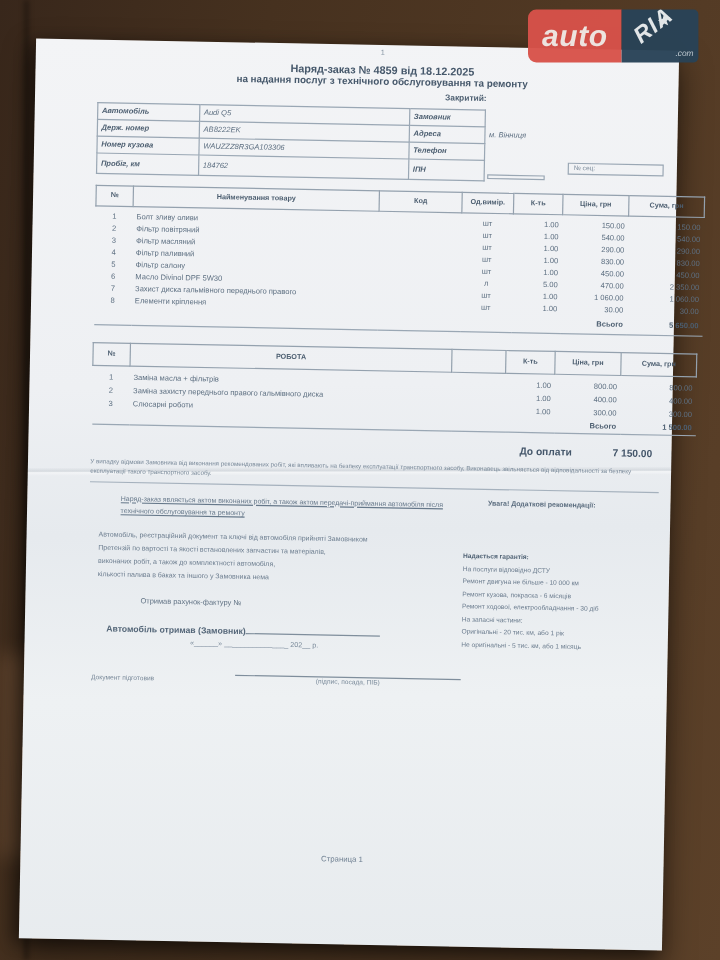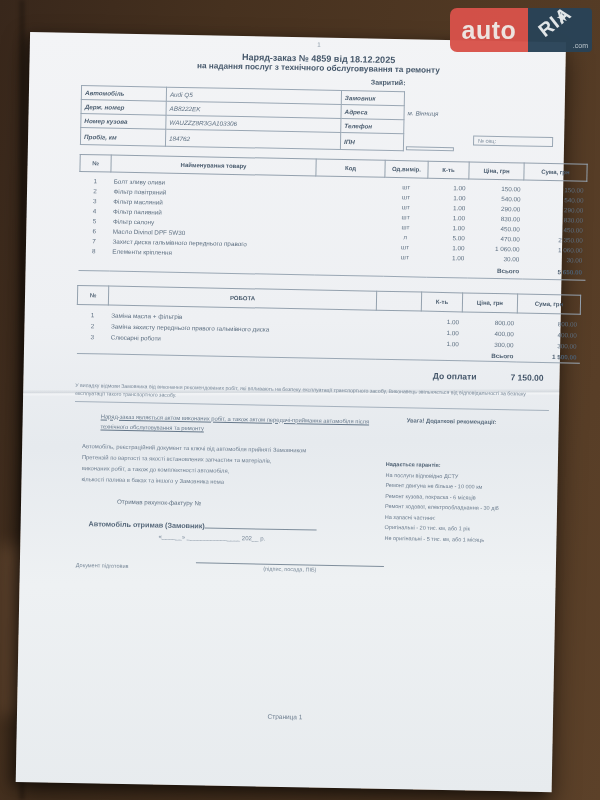--- a/index.html
+++ b/index.html
@@ -5,21 +5,21 @@
   html,body{margin:0;padding:0;}
   body{
     width:600px;height:800px;position:relative;overflow:hidden;
     background:linear-gradient(105deg,#38271b 0%,#46311f 28%,#503823 58%,#5c4129 100%);
     font-family:"Liberation Sans",sans-serif;
   }
   .wood-seam{position:absolute;left:20px;top:0;width:4px;height:100%;background:rgba(0,0,0,.35);filter:blur(2px);}
   .wood-light{position:absolute;left:0;top:545px;width:46px;height:170px;background:#7e5b3e;opacity:.5;filter:blur(8px);}
 
   
-  .logo{position:absolute;top:8px;right:8px;display:flex;opacity:.96;z-index:5;}
+  .logo{position:absolute;top:8px;right:18px;display:flex;opacity:.96;z-index:5;font-style:italic;}
   .logo-auto{width:78px;height:44px;background:#d8524a;border-radius:7px 0 0 7px;
     display:flex;align-items:center;justify-content:center;color:#f4ebe7;
     font-weight:bold;font-size:25px;letter-spacing:.5px;}
   .logo-ria{width:64px;height:44px;background:#294357;position:relative;overflow:hidden;border-radius:0 4px 4px 0;}
   .logo-ria .ria-text{position:absolute;left:13px;top:14px;color:#e8edf0;font-weight:bold;font-size:19px;
     letter-spacing:1px;transform:rotate(-38deg);transform-origin:left center;}
   .logo-ria .star{position:absolute;left:28px;top:1px;color:#e8edf0;font-size:14px;transform:rotate(-15deg);}
   .logo-ria .com{position:absolute;right:4px;bottom:3px;color:#c3ced6;font-size:7px;}
 
   

